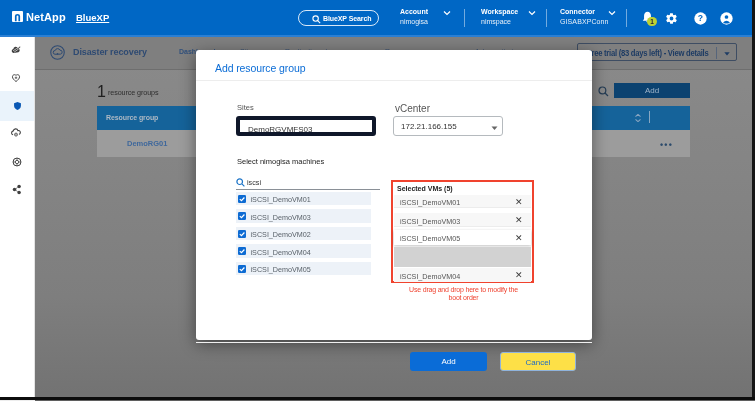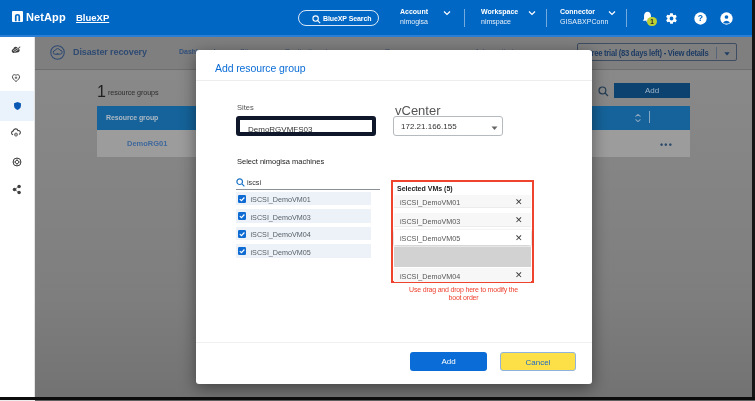--- a/index.html
+++ b/index.html
@@ -151,30 +151,30 @@
       <path d="M0.5 5.4 L3 7.6 L5.5 5.4" fill="none" stroke="#88a5c1" stroke-width="1.1"></path>
     </svg>
     <div class="abs" style="left:551.5px;top:4.5px;width:1.5px;height:12px;background:#87a7c2;"></div>
   </div>
   <div class="abs" style="left:62px;top:93px;width:593px;height:27px;background:#9c9c9c;">
     <div class="abs" style="left:14px;top:9px;font-size:7.5px;font-weight:bold;color:#3f689c;padding-left:16px;">DemoRG01</div>
     <div class="abs" style="left:563px;top:10px;font-size:9px;font-weight:bold;color:#2b4a6b;letter-spacing:1.2px;">•••</div>
   </div>
 </div>
 
-<div class="abs" id="modal" style="left:196px;top:50px;width:396px;height:334px;background:#fff;border-radius:3px;box-shadow:0 4px 16px rgba(0,0,0,0.45);z-index:40;">
+<div class="abs" id="modal" style="left:196px;top:50px;width:396px;height:290px;background:#fff;border-radius:3px;box-shadow:0 4px 16px rgba(0,0,0,0.45);z-index:40;">
   <div class="abs" style="left:19px;top:12px;font-size:10.5px;color:#0c6dd6;letter-spacing:-0.1px;">Add resource group</div>
   <div class="abs" style="left:0;top:30px;width:396px;height:1px;background:#ededed;"></div>
 
   <div class="abs" style="left:41px;top:53px;font-size:7.5px;color:#555;">Sites</div>
   <div class="abs" style="left:40px;top:66px;width:140px;height:20px;border:4px solid #0f172a;border-radius:3px;">
     <div class="abs" style="left:8px;top:5px;font-size:8px;color:#333;">DemoRGVMFS03</div>
   </div>
 
-  <div class="abs" style="left:199px;top:53px;font-size:13px;color:#555;">vCenter</div>
+  <div class="abs" style="left:199px;top:53px;font-size:10px;color:#555;">vCenter</div>
   <div class="abs" style="left:197px;top:66px;width:110px;height:20px;border:1px solid #b5babe;border-radius:3px;">
     <div class="abs" style="left:7px;top:5px;font-size:8px;color:#333;">172.21.166.155</div>
     <svg class="abs" style="left:97px;top:8.5px;" width="7" height="5" viewBox="0 0 7 5">
         <path d="M0.5 0.5 L3.5 4 L6.5 0.5" fill="#666"></path>
       </svg>
   </div>
 
   <div class="abs" style="left:41px;top:107px;font-size:7.5px;color:#222;">Select nimogisa machines</div>
 
   <svg class="abs" style="left:40px;top:128px;" width="9" height="9" viewBox="0 0 9 9">
@@ -197,20 +197,27 @@
           <rect width="9" height="9" rx="1.5" fill="#0d6bd3"></rect>
           <path d="M2 4.6 L3.9 6.4 L7.2 2.8" fill="none" stroke="#fff" stroke-width="1.3"></path>
         </svg>
       <span class="abs" style="left:14.5px;top:3.2px;font-size:7.2px;color:#565e66;">iSCSI_DemoVM03</span>
     </div>
     <div style="height:13.2px;background:#edf2f8;margin-bottom:4.3px;position:relative;">
       <svg class="abs" style="left:1.5px;top:2.6px;" width="8" height="8" viewBox="0 0 9 9">
           <rect width="9" height="9" rx="1.5" fill="#0d6bd3"></rect>
           <path d="M2 4.6 L3.9 6.4 L7.2 2.8" fill="none" stroke="#fff" stroke-width="1.3"></path>
         </svg>
+      <span class="abs" style="left:14.5px;top:3.2px;font-size:7.2px;color:#565e66;">iSCSI_DemoVM02</span>
+    </div>
+    <div style="height:13.2px;background:#edf2f8;margin-bottom:4.3px;position:relative;">
+      <svg class="abs" style="left:1.5px;top:2.6px;" width="8" height="8" viewBox="0 0 9 9">
+          <rect width="9" height="9" rx="1.5" fill="#0d6bd3"></rect>
+          <path d="M2 4.6 L3.9 6.4 L7.2 2.8" fill="none" stroke="#fff" stroke-width="1.3"></path>
+        </svg>
       <span class="abs" style="left:14.5px;top:3.2px;font-size:7.2px;color:#565e66;">iSCSI_DemoVM04</span>
     </div>
     <div style="height:13.2px;background:#edf2f8;position:relative;">
       <svg class="abs" style="left:1.5px;top:2.6px;" width="8" height="8" viewBox="0 0 9 9">
           <rect width="9" height="9" rx="1.5" fill="#0d6bd3"></rect>
           <path d="M2 4.6 L3.9 6.4 L7.2 2.8" fill="none" stroke="#fff" stroke-width="1.3"></path>
         </svg>
       <span class="abs" style="left:14.5px;top:3.2px;font-size:7.2px;color:#565e66;">iSCSI_DemoVM05</span>
     </div>
   </div>

